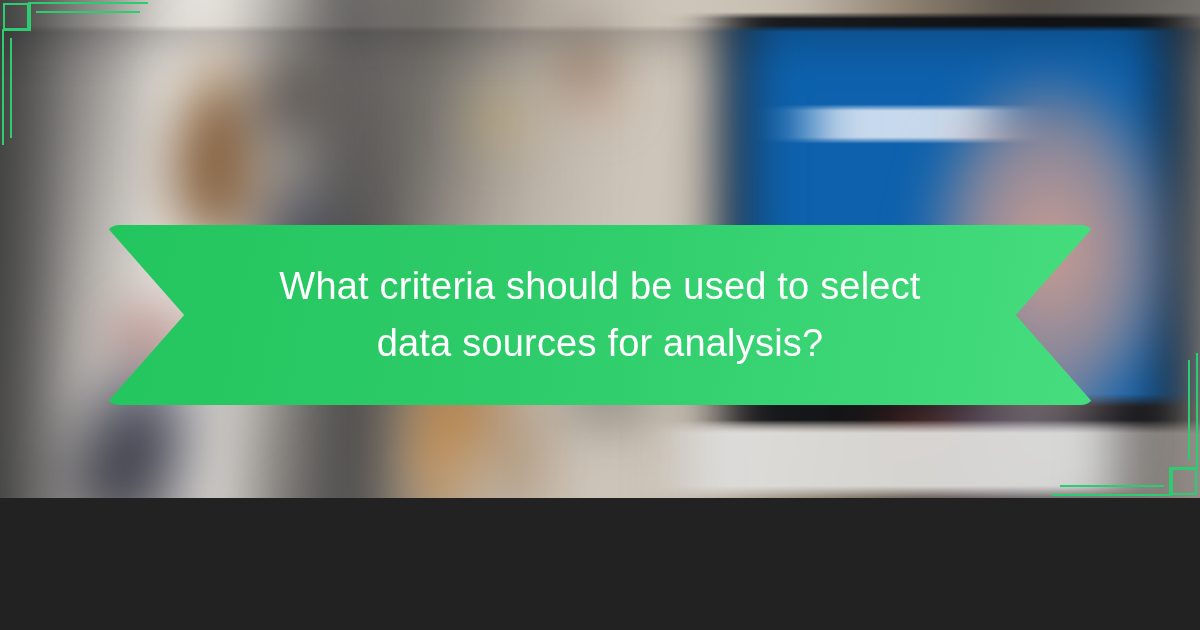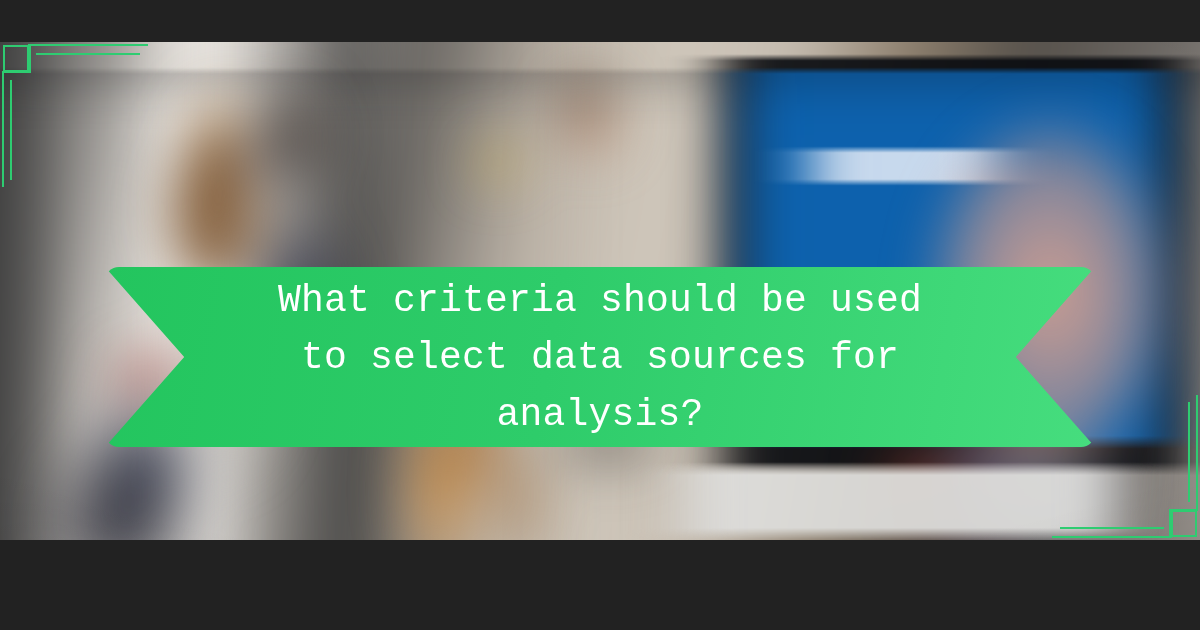--- a/index.html
+++ b/index.html
@@ -5,22 +5,21 @@
   html, body {
     margin: 0;
     padding: 0;
     background: #222;
   }
   .stage {
     position: relative;
     width: 1200px;
     height: 498px;
     overflow: hidden;
-    font-family: Liberation Mono, monospace;
-    margin-top: 42px;
+    font-family: Liberation Sans, sans-serif;
   }
 
   
   .bg {
     position: absolute;
     inset: 0;
     overflow: hidden;
     background: #8d8478;
   }
   .bg-layer {

